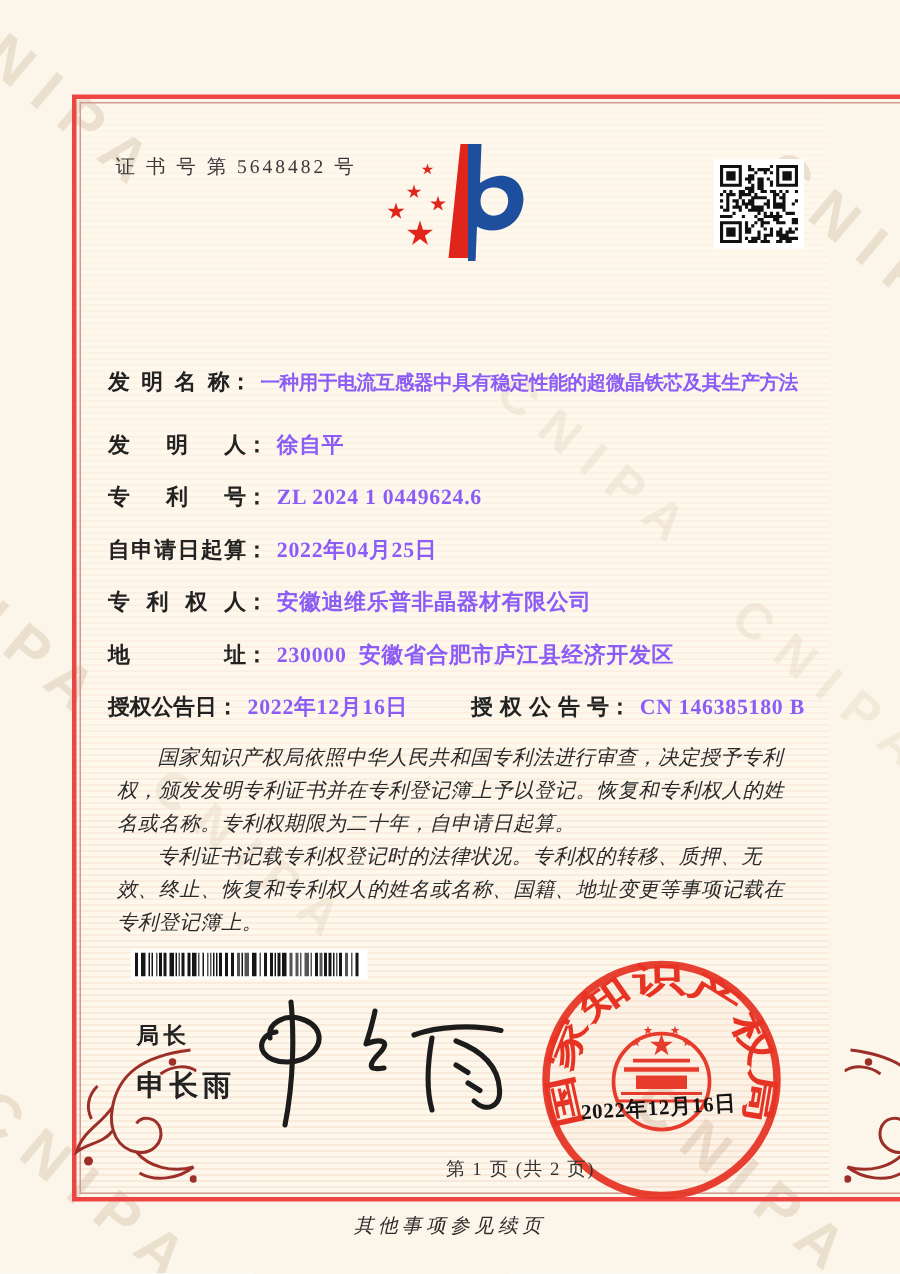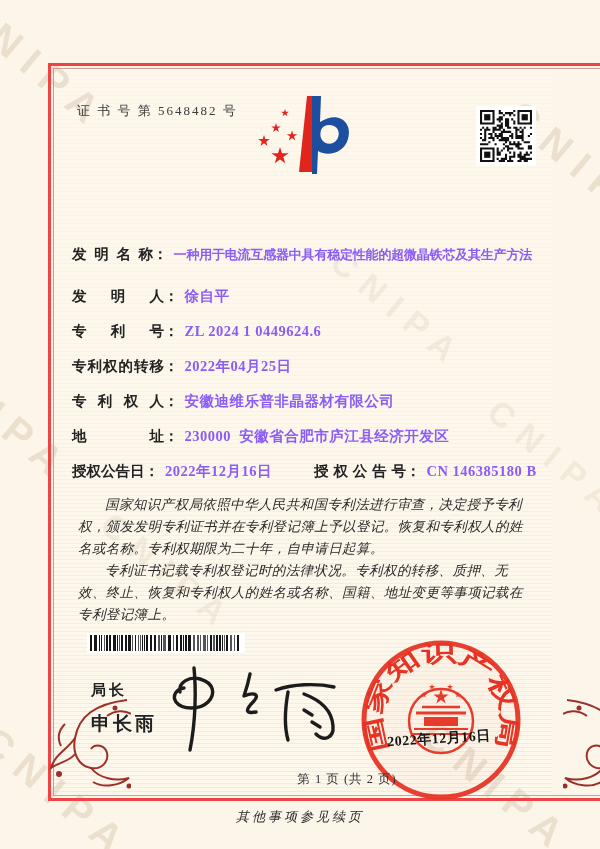--- a/index.html
+++ b/index.html
@@ -135,21 +135,21 @@
         <span class="flabel">发明人</span>
           <span class="colon">：</span>
         <span class="fvalue">徐自平</span>
       </div>
       <div class="frow">
         <span class="flabel">专利号</span>
           <span class="colon">：</span>
         <span class="fvalue">ZL 2024 1 0449624.6</span>
       </div>
       <div class="frow">
-        <span class="flabel">专利权的转移</span>
+        <span class="flabel">自申请日起算</span>
           <span class="colon">：</span>
         <span class="fvalue">2022年04月25日</span>
       </div>
       <div class="frow">
         <span class="flabel">专利权人</span>
           <span class="colon">：</span>
         <span class="fvalue">安徽迪维乐普非晶器材有限公司</span>
       </div>
       <div class="frow">
         <span class="flabel">地址</span>

